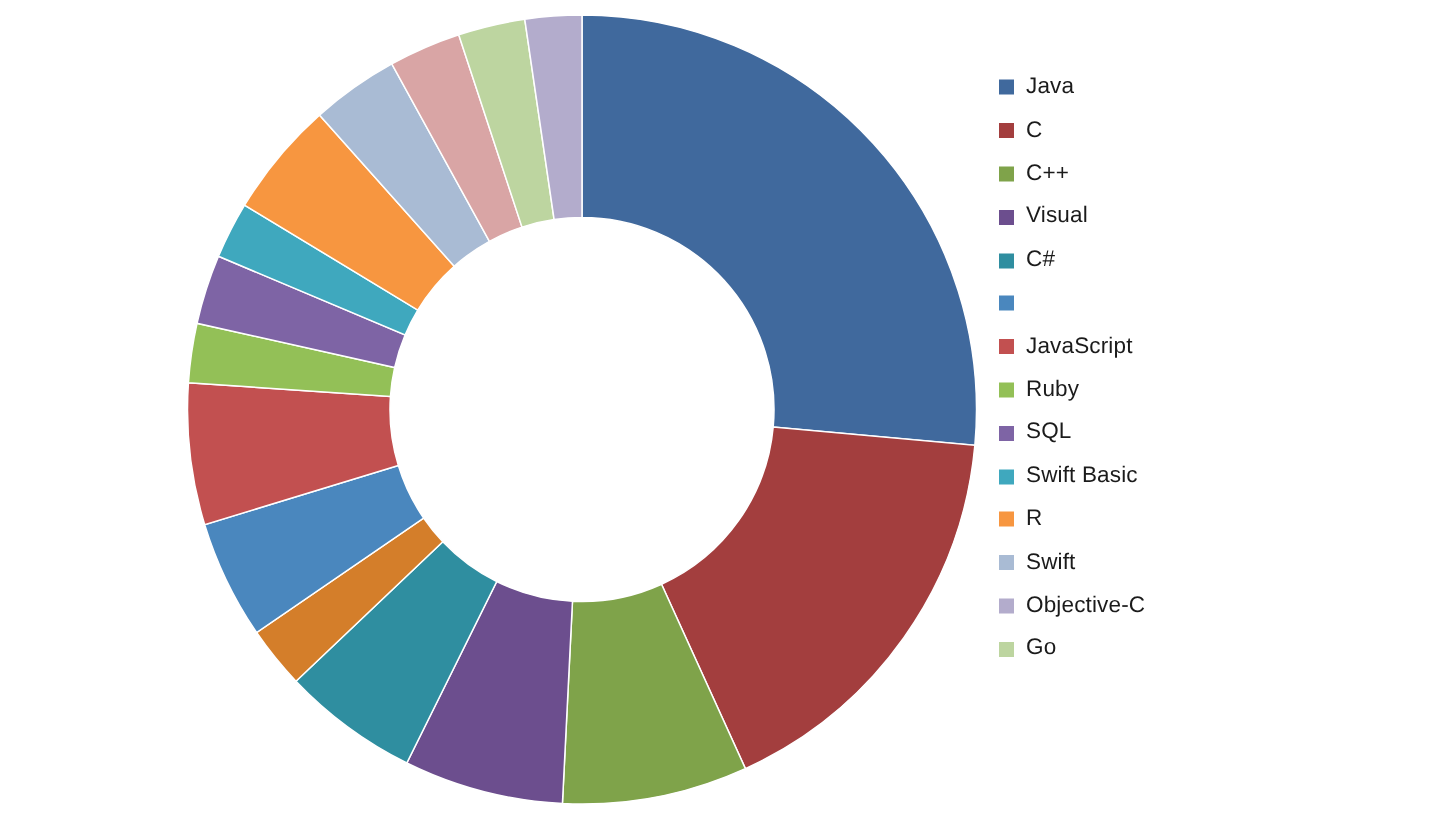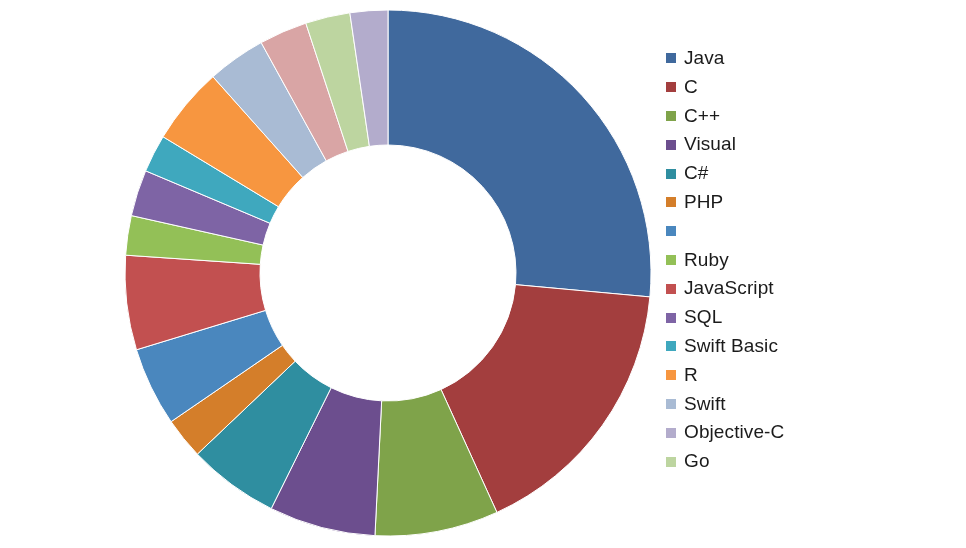--- a/index.html
+++ b/index.html
@@ -46,21 +46,21 @@
     line-height: 28.8px;
   }
   .legend-swatch {
     width: 10px;
     height: 10px;
     flex: 0 0 10px;
     margin-right: 8px;
     display: inline-block;
   }
   .legend-label {
-    font-size: 19px;
+    font-size: 15px;
     color: #1b1b1b;
     white-space: nowrap;
     letter-spacing: 0.1px;
   }
 </style>
 </head>
 <body>
 
 <div id="chart-root">
 
@@ -102,33 +102,29 @@
       </div>
       <div class="legend-item">
         <span class="legend-swatch" style="background: rgb(108, 78, 142);"></span>
         <span class="legend-label">Visual</span>
       </div>
       <div class="legend-item">
         <span class="legend-swatch" style="background: rgb(47, 142, 160);"></span>
         <span class="legend-label">C#</span>
       </div>
       <div class="legend-item">
-        <span class="legend-swatch" style="background: rgb(212, 126, 42);"></span>
-        <span class="legend-label">PHP</span>
+        <span class="legend-swatch" style="background: rgb(74, 135, 190);"></span>
       </div>
       <div class="legend-item">
-        <span class="legend-swatch" style="background: rgb(74, 135, 190);"></span>
+        <span class="legend-swatch" style="background: rgb(194, 80, 80);"></span>
+        <span class="legend-label">JavaScript</span>
       </div>
       <div class="legend-item">
         <span class="legend-swatch" style="background: rgb(147, 192, 87);"></span>
         <span class="legend-label">Ruby</span>
-      </div>
-      <div class="legend-item">
-        <span class="legend-swatch" style="background: rgb(194, 80, 80);"></span>
-        <span class="legend-label">JavaScript</span>
       </div>
       <div class="legend-item">
         <span class="legend-swatch" style="background: rgb(126, 100, 165);"></span>
         <span class="legend-label">SQL</span>
       </div>
       <div class="legend-item">
         <span class="legend-swatch" style="background: rgb(63, 168, 190);"></span>
         <span class="legend-label">Swift Basic</span>
       </div>
       <div class="legend-item">

